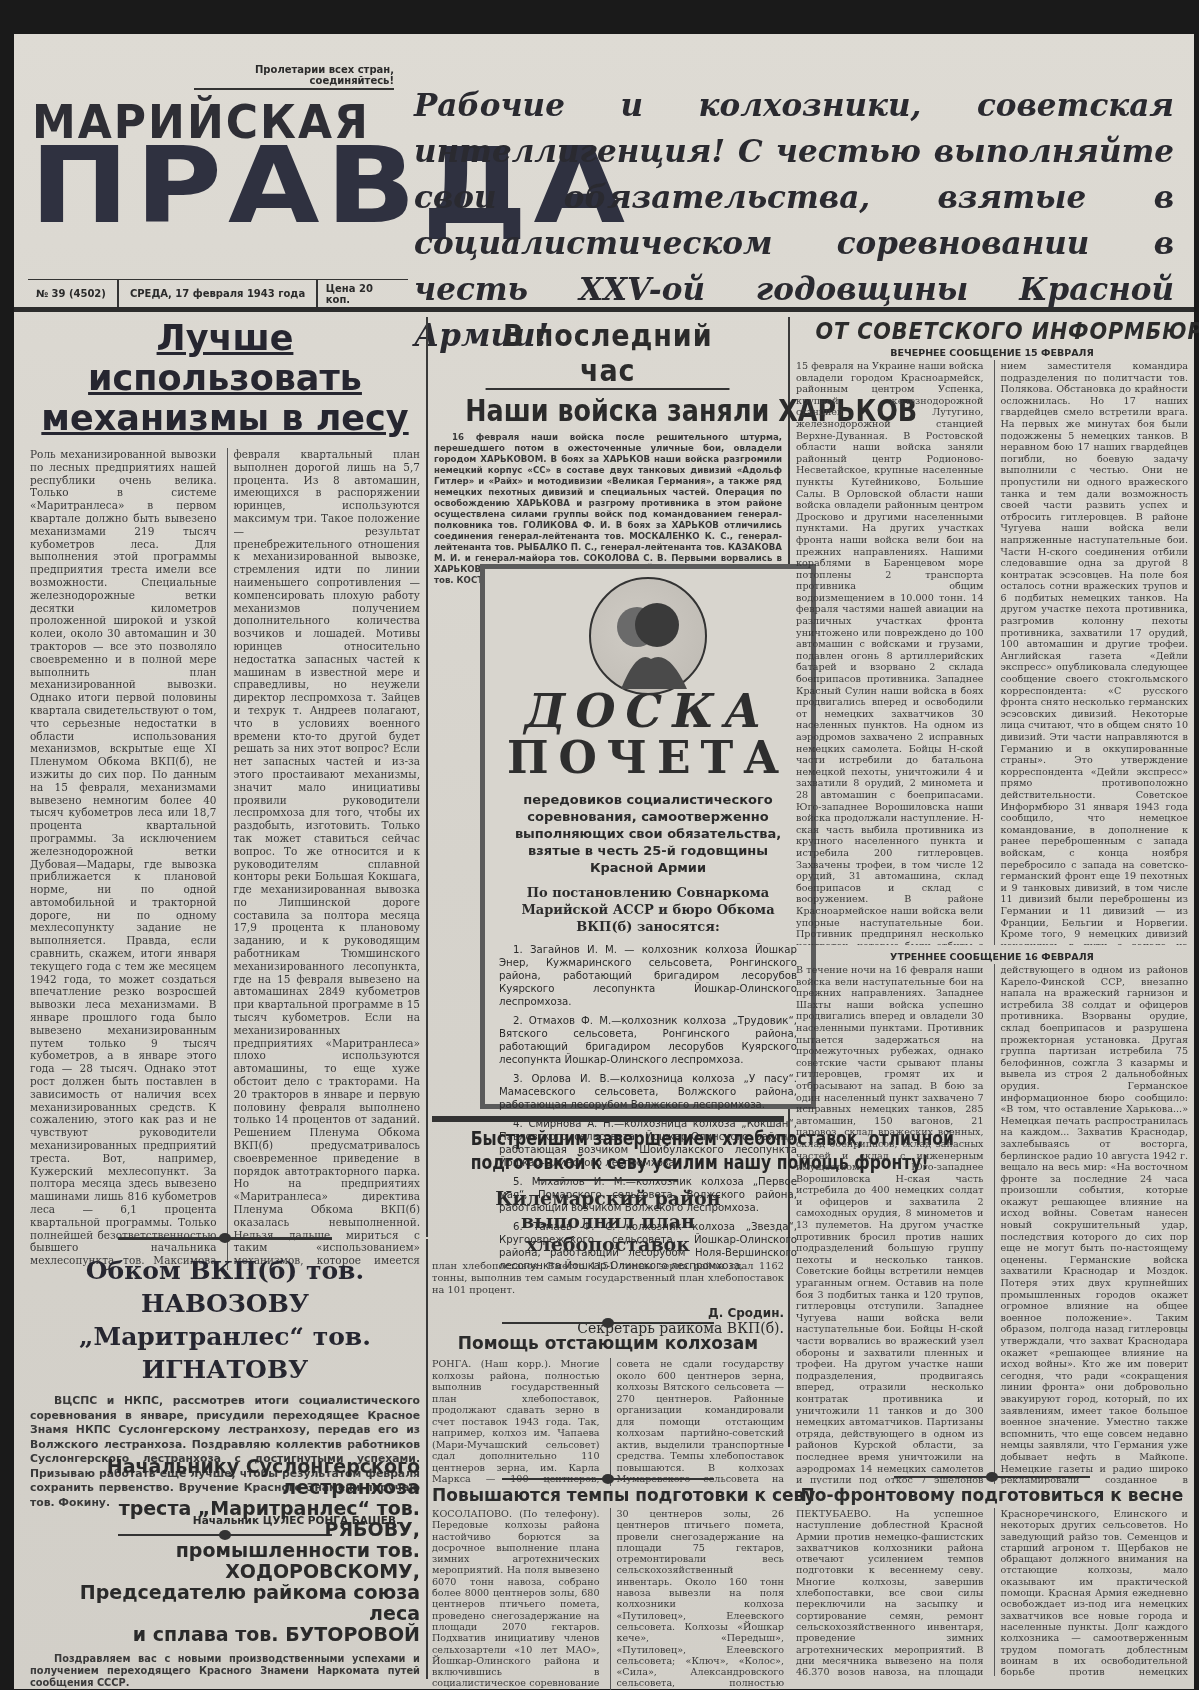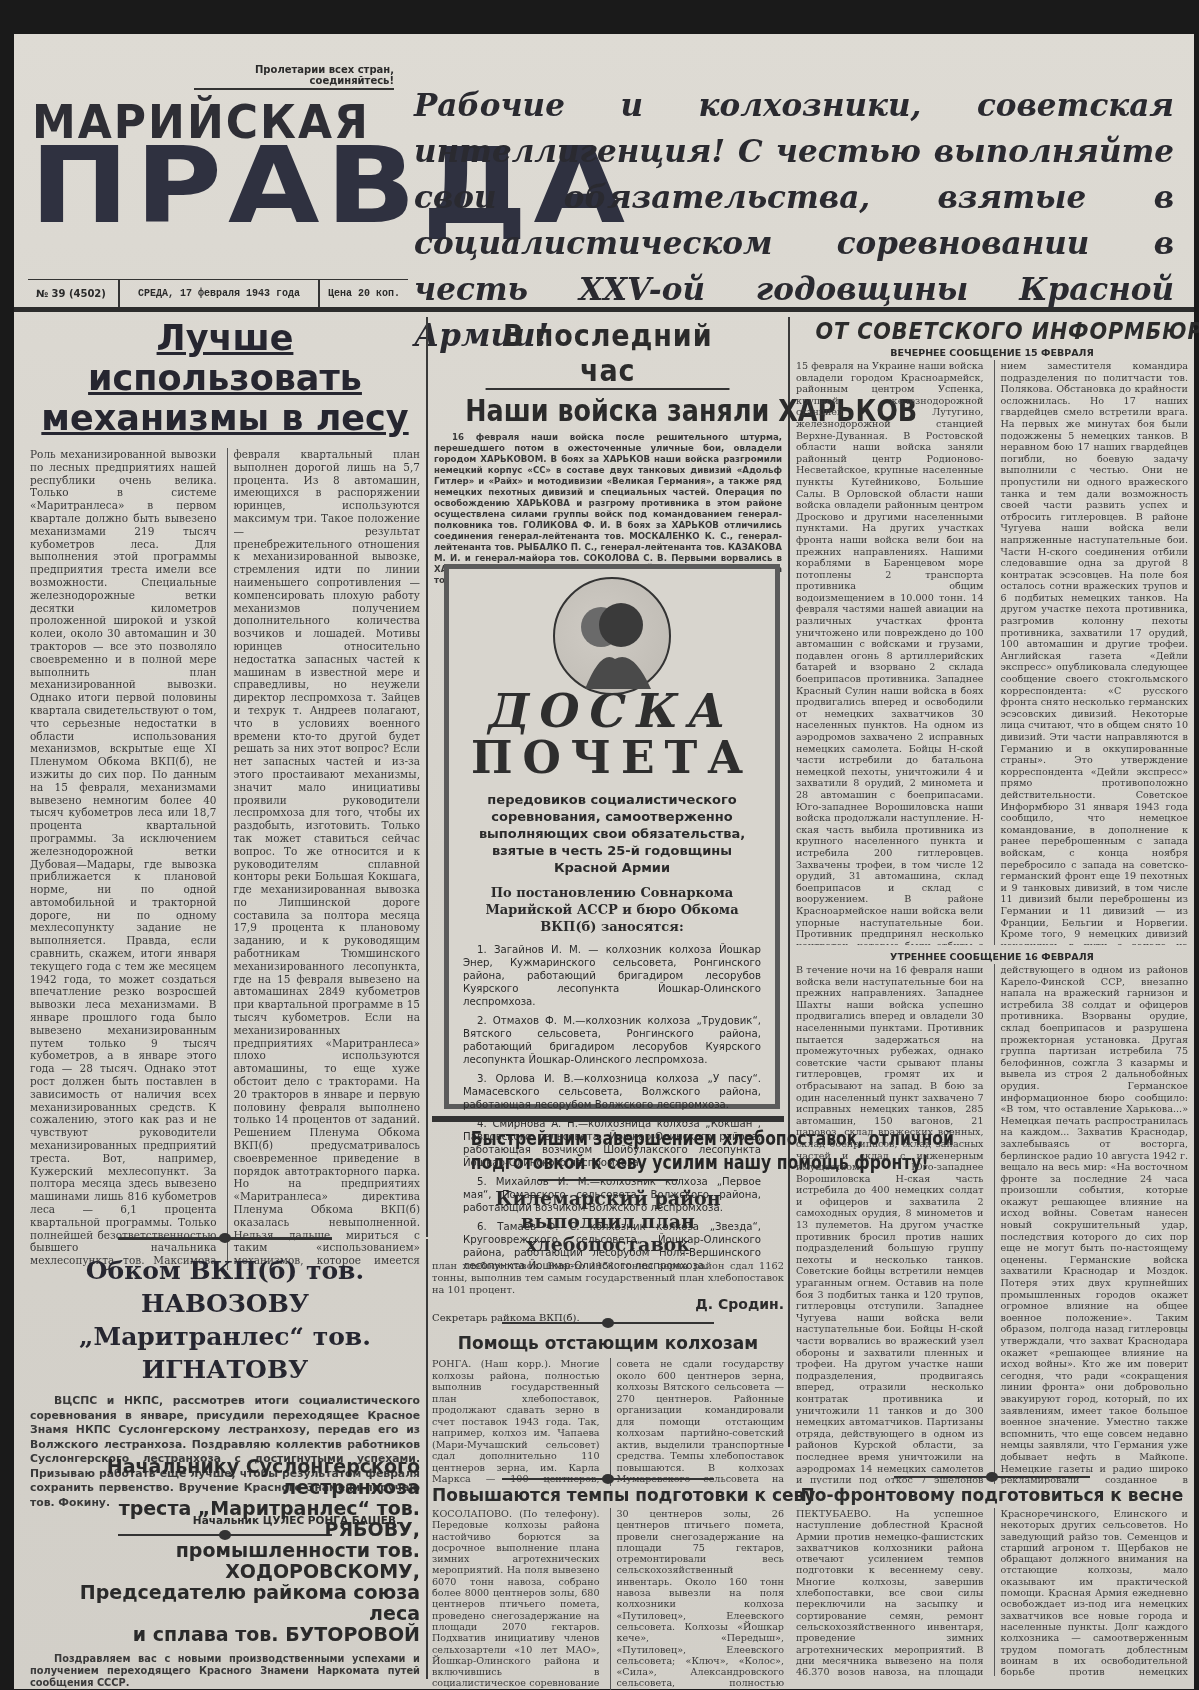--- a/index.html
+++ b/index.html
@@ -11,32 +11,32 @@
     background-image: linear-gradient(180deg, #dedbd4 0%, #d6d3cc 50%, #d2cfc8 100%);
   }
   .abs { position: absolute; }
   
   .motto { left: 180px; top: 30px; width: 200px; font: bold 10px "DejaVu Sans", sans-serif; text-align: right; border-bottom: 2px solid #333; padding-bottom: 2px; }
   .mast1 { left: 18px; top: 62px; font: 900 44px "DejaVu Sans", sans-serif; letter-spacing: 2px; color: #2e2e35; transform: scaleY(1.05); }
   .mast2 { left: 16px; top: 100px; font: 900 116px "DejaVu Sans", sans-serif; letter-spacing: 6px; color: #2f3140; transform: scaleX(1.02) scaleY(0.9); transform-origin: left top; line-height: 1; }
   .organ { left: 14px; top: 198px; width: 390px; font: bold 9.4px "DejaVu Sans", sans-serif; line-height: 12px; text-align: center; }
   .issuebar { left: 14px; top: 245px; width: 380px; height: 28px; border-top: 1px solid #333; display: flex; font: bold 10px "DejaVu Sans", sans-serif; align-items: center; }
   .issuebar > div { padding: 0 8px; height: 100%; display: flex; align-items: center; }
-  .issuebar .sep { border-left: 2px solid #333; font-family: Liberation Mono, monospace; }
+  .issuebar .sep { border-left: 2px solid #333; }
   .slogan { left: 400px; top: 48px; width: 760px; font: italic bold 31px "DejaVu Serif", serif; line-height: 46px; color: #2a2a30; text-align: justify; }
   .thickrule { left: 0; top: 273px; width: 1180px; height: 5px; background: #2c2c2c; }
   .vrule { width: 2px; background: #3a3a3a; }
   
   h1.lead { font: bold 35px "DejaVu Sans", sans-serif; text-align: center; line-height: 40px; color: #262630; text-decoration: underline; }
   .body { font: 10.5px "DejaVu Serif", serif; line-height: 12.8px; text-align: justify; color: #3a3a3a; }
   .cols2 { display: flex; gap: 10px; }
   .cols2 > div { flex: 1; }
   .cols2.rule > div + div { border-left: 1px solid #555; padding-left: 6px; }
   .hdr-block { font: bold 26px "DejaVu Sans", sans-serif; color: #262630; text-align: center; }
-  .box-honor { border: 5px solid #5b5b5b; background: #d8d5ce; padding: 8px 14px; }
+  .box-honor { border: 5px solid #5b5b5b; background: #d8d5ce; padding: 8px 14px; margin-left: 36px; }
   .honor-title { font: 900 52px "DejaVu Serif", serif; text-align: center; letter-spacing: 10px; color: #2e2e2e; }
   .portrait { width: 118px; height: 118px; border-radius: 50%; border: 2px solid #333; margin: 0 auto; background: radial-gradient(circle at 40% 45%, #cfcbc4 0%, #bdb9b2 100%); position: relative; }
   .sig { font: bold 10.5px "DejaVu Sans", sans-serif; text-align: center; }
   .divider { height: 3px; background: #333; margin: 8px auto; width: 55%; position: relative; }
   .divider::after { content: ""; position: absolute; left: 50%; top: -4px; width: 12px; height: 10px; background: #333; border-radius: 50%; transform: translateX(-50%); }
 </style>
 </head>
 <body>
 
 <div class="page">
@@ -125,22 +125,22 @@
     <div style="transform:scaleX(0.78)">Быстрейшим завершением хлебопоставок, отличной</div>
     <div style="transform:scaleX(0.78)">подготовкой к севу усилим нашу помощь фронту!</div>
   </div>
 
   <div class="abs" style="left:418px; top:1145px; width:352px">
     <div style="border-top:2px solid #333; width:40%; margin:0 auto 6px"></div>
     <div style="font:bold 19px 'DejaVu Serif',serif; text-align:center; line-height:23px; padding:0 40px">Килемарский район выполнил план хлебопоставок</div>
     <div class="cols2 rule" style="margin-top:4px">
       <div>
         <div class="body" style="font-size:9.8px; line-height:12px">план хлебопоставок. Вместо 1151 тонны зерна район сдал 1162 тонны, выполнив тем самым государственный план хлебопоставок на 101 процент.</div>
-        <div class="sig" style="text-align:right; font-size:14px; ">Д. Сродин.</div>
-        <div style="text-align:left; font-size:10px">Секретарь райкома ВКП(б).</div>
+        <div class="sig" style="text-align:right; font-size:12px; margin-top:10px">Д. Сродин.</div>
+        <div style="text-align:right; font-size:14px">Секретарь райкома ВКП(б).</div>
       </div>
     </div>
   </div>
 
   <div class="abs" style="left:418px; top:1280px; width:352px">
     <div class="divider" style="height:2px; width:60%"></div>
     <div style="font:bold 17px 'DejaVu Sans',sans-serif; text-align:center; line-height:22px">Помощь отстающим колхозам</div>
     <div class="cols2 rule" style="margin-top:4px; height:128px; overflow:hidden">
       <div class="body" style="font-size:9.6px; line-height:11.5px">РОНГА. (Наш корр.). Многие колхозы района, полностью выполнив государственный план хлебопоставок, продолжают сдавать зерно в счет поставок 1943 года. Так, например, колхоз им. Чапаева (Мари-Мучашский сельсовет) сдал дополнительно 110 центнеров зерна, им. Карла Маркса — 100 центнеров, «Бригадир» — 80 центнеров. Около 300 центнеров зерна сдали государству сверх плана колхозы Николаевского и Руя-Солинского сельсоветов. Однако некоторые колхозы все еще остаются в большом долгу перед родиной. Колхозы Верх-Ушнурского сель-</div>
       <div class="body" style="font-size:9.6px; line-height:11.5px">совета не сдали государству около 600 центнеров зерна, колхозы Вятского сельсовета — 270 центнеров. Районные организации командировали для помощи отстающим колхозам партийно-советский актив, выделили транспортные средства. Темпы хлебопоставок повышаются. В колхозах Мумаревского сельсовета на отгрузке зерна теперь занято 90 лошадей. Ежедневно отгружается 50—60 центнеров. Увеличивается отгрузка и в целом по району: 12 февраля отгружена 21 тонна, 13 февраля — 31 тонна, 14 февраля — 94 тонны.</div>

